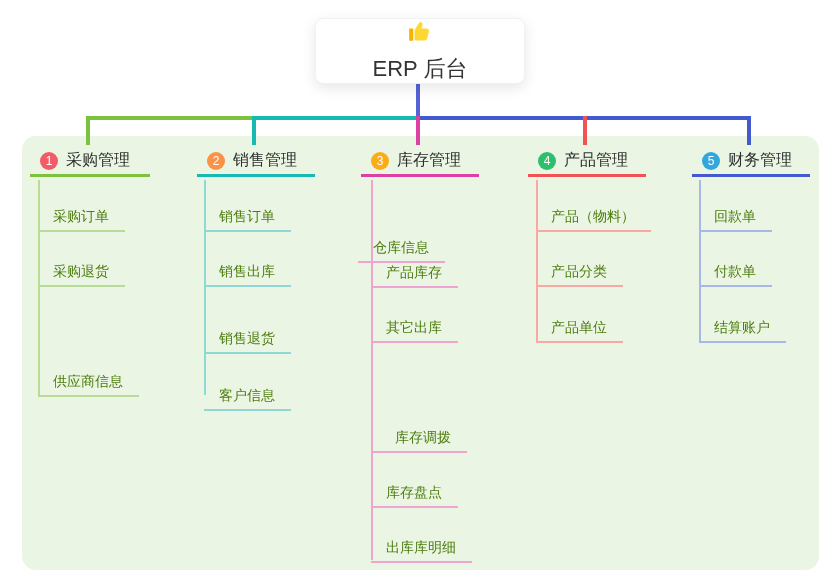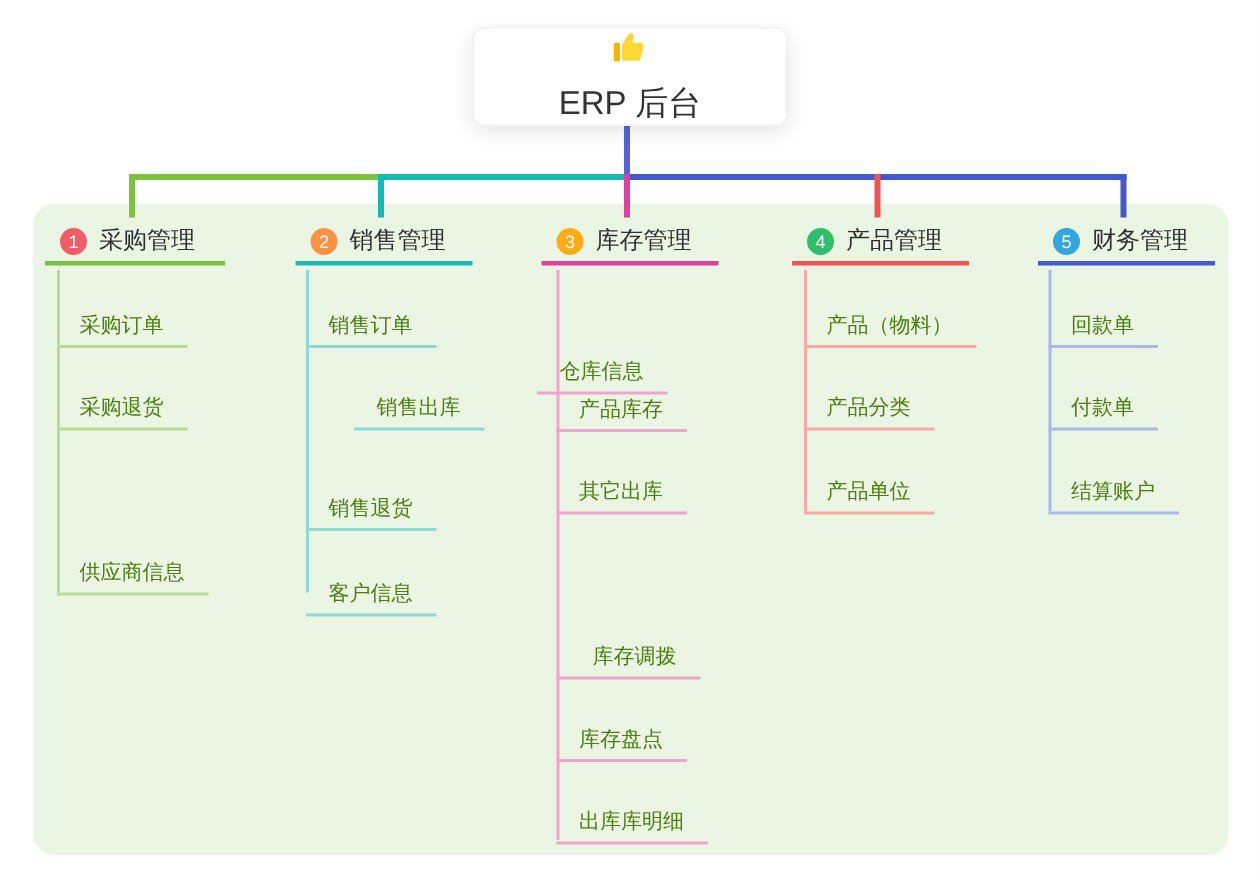--- a/index.html
+++ b/index.html
@@ -80,21 +80,21 @@
   <div class="child" style="left: 38px; top: 201px; --c: #7cc23e; --lc: #b8dc98; --bc: #f25b68;">采购订单</div>
   <div class="child" style="left: 38px; top: 256px; --c: #7cc23e; --lc: #b8dc98; --bc: #f25b68;">采购退货</div>
   <div class="child" style="left: 38px; top: 366px; --c: #7cc23e; --lc: #b8dc98; --bc: #f25b68;">供应商信息</div>
 
   <div class="btitle" style="left: 197px; width: 108px; --c: #17b9b3; --lc: #90d8d3; --bc: #fb9246;">
     <span class="badge">2</span>
     <span>销售管理</span>
   </div>
   <div class="trunk" style="left: 204px; top: 180px; height: 215px; --c: #17b9b3; --lc: #90d8d3; --bc: #fb9246;"></div>
   <div class="child" style="left: 204px; top: 201px; --c: #17b9b3; --lc: #90d8d3; --bc: #fb9246;">销售订单</div>
-  <div class="child" style="left: 204px; top: 256px; margin-left: 32px; --c: #17b9b3; --lc: #90d8d3; --bc: #fb9246;">销售出库</div>
+  <div class="child" style="left: 204px; top: 256px; --c: #17b9b3; --lc: #90d8d3; --bc: #fb9246;">销售出库</div>
   <div class="child" style="left: 204px; top: 311px; margin-top: 12px; --c: #17b9b3; --lc: #90d8d3; --bc: #fb9246;">销售退货</div>
   <div class="child" style="left: 204px; top: 380px; --c: #17b9b3; --lc: #90d8d3; --bc: #fb9246;">客户信息</div>
 
   <div class="btitle" style="left: 361px; width: 108px; --c: #dd3fa2; --lc: #f0a4d1; --bc: #fbac17;">
     <span class="badge">3</span>
     <span>库存管理</span>
   </div>
   <div class="trunk" style="left: 371px; top: 180px; height: 380px; --c: #dd3fa2; --lc: #f0a4d1; --bc: #fbac17;"></div>
   <div class="child" style="left: 358px; top: 202px; margin-top: 30px; --c: #dd3fa2; --lc: #f0a4d1; --bc: #fbac17;">仓库信息</div>
   <div class="child" style="left: 371px; top: 257px; --c: #dd3fa2; --lc: #f0a4d1; --bc: #fbac17;">产品库存</div>

